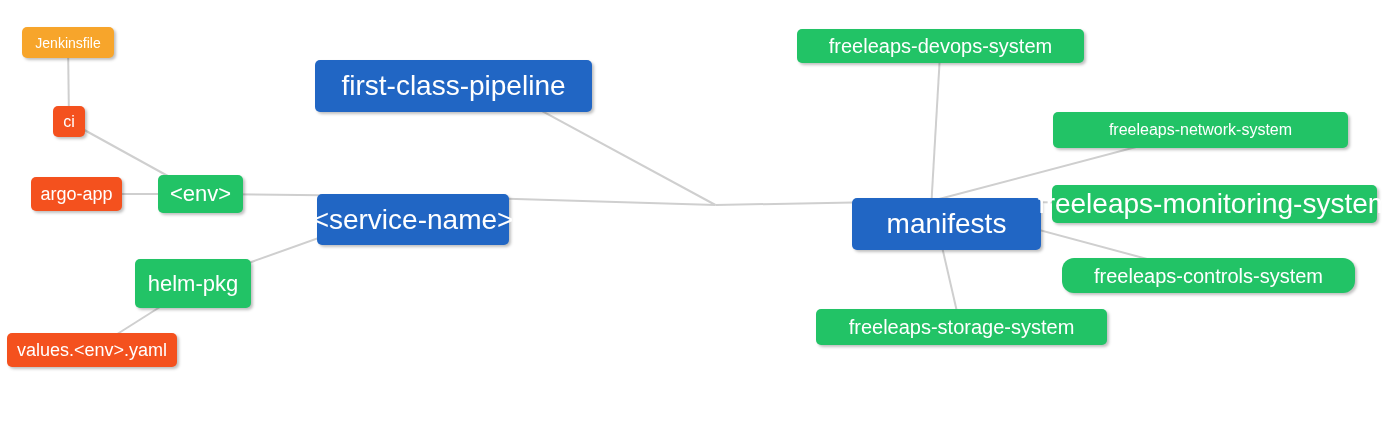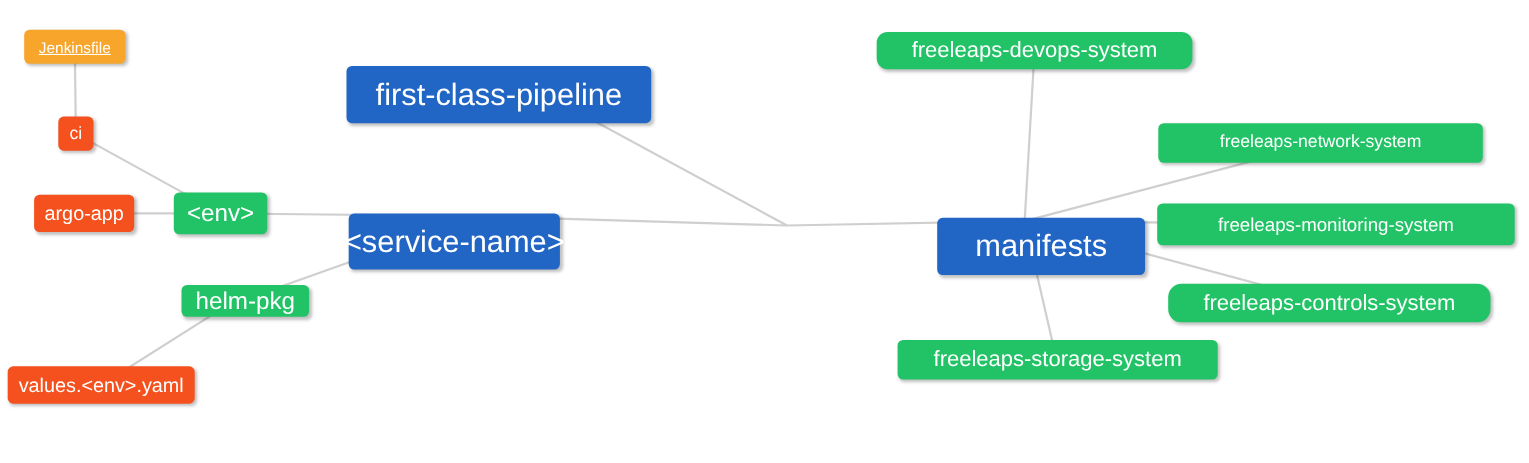--- a/index.html
+++ b/index.html
@@ -38,36 +38,36 @@
     box-shadow: 2px 2px 3px rgba(0,0,0,0.25);
     white-space: nowrap;
     line-height: 1;
     cursor: pointer;
     box-sizing: border-box;
   }
   .bg-root   { background: var(--root-bg,   #3b3733); }
   .bg-blue   { background: var(--branch-bg, #2166c4); margin-top: 23px; }
   .bg-green  { background: var(--green-bg,  #22c366); }
   .bg-red    { background: var(--red-bg,    #f4511e); }
-  .bg-orange { background: var(--orange-bg, #f7a52b); text-decoration: underline; }
+  .bg-orange { background: var(--orange-bg, #f7a52b); }
 
   
   .n-jenkinsfile { left: 22px;   top: 27px;  width: 92px;  height: 31px; font-size: 14px; }
   .n-ci          { left: 53px;   top: 106px; width: 32px;  height: 31px; font-size: 16px; }
   .n-argo        { left: 31px;   top: 177px; width: 91px;  height: 34px; font-size: 18px; }
   .n-env         { left: 158px;  top: 175px; width: 85px;  height: 38px; font-size: 22px; }
-  .n-helm        { left: 165px;  top: 259px; width: 116px; height: 29px; font-size: 22px; }
+  .n-helm        { left: 135px;  top: 259px; width: 116px; height: 49px; font-size: 22px; }
   .n-values      { left: 7px;    top: 333px; width: 170px; height: 34px; font-size: 18px; }
   .n-fcp         { left: 315px;  top: 37px;  width: 277px; height: 52px; font-size: 28px; }
   .n-svc         { left: 317px;  top: 171px; width: 192px; height: 51px; font-size: 28px; }
   .n-root        { left: 584px;  top: 171px; width: 263px; height: 68px; font-size: 35px; }
   .n-manifests   { left: 852px;  top: 175px; width: 189px; height: 52px; font-size: 28px; }
-  .n-devops      { left: 797px;  top: 29px;  width: 287px; height: 34px; font-size: 20px; border-radius: 10px; }
+  .n-devops      { left: 797px;  top: 29px;  width: 287px; height: 34px; font-size: 20px; }
   .n-network     { left: 1053px; top: 112px; width: 295px; height: 36px; font-size: 16px; }
-  .n-monitoring  { left: 1052px; top: 185px; width: 325px; height: 38px; font-size: 17px; }
+  .n-monitoring  { left: 1052px; top: 185px; width: 325px; height: 38px; font-size: 28px; }
   .n-controls    { left: 1062px; top: 258px; width: 293px; height: 35px; font-size: 20px; border-radius: 12px; }
   .n-storage     { left: 816px;  top: 309px; width: 291px; height: 36px; font-size: 20px; }
 </style>
 </head>
 <body>
 
 <div class="canvas">
 
   <svg class="edges" viewBox="0 0 1390 421" xmlns="http://www.w3.org/2000/svg">
     <line x1="68" y1="42.5" x2="69" y2="121.5"></line>

